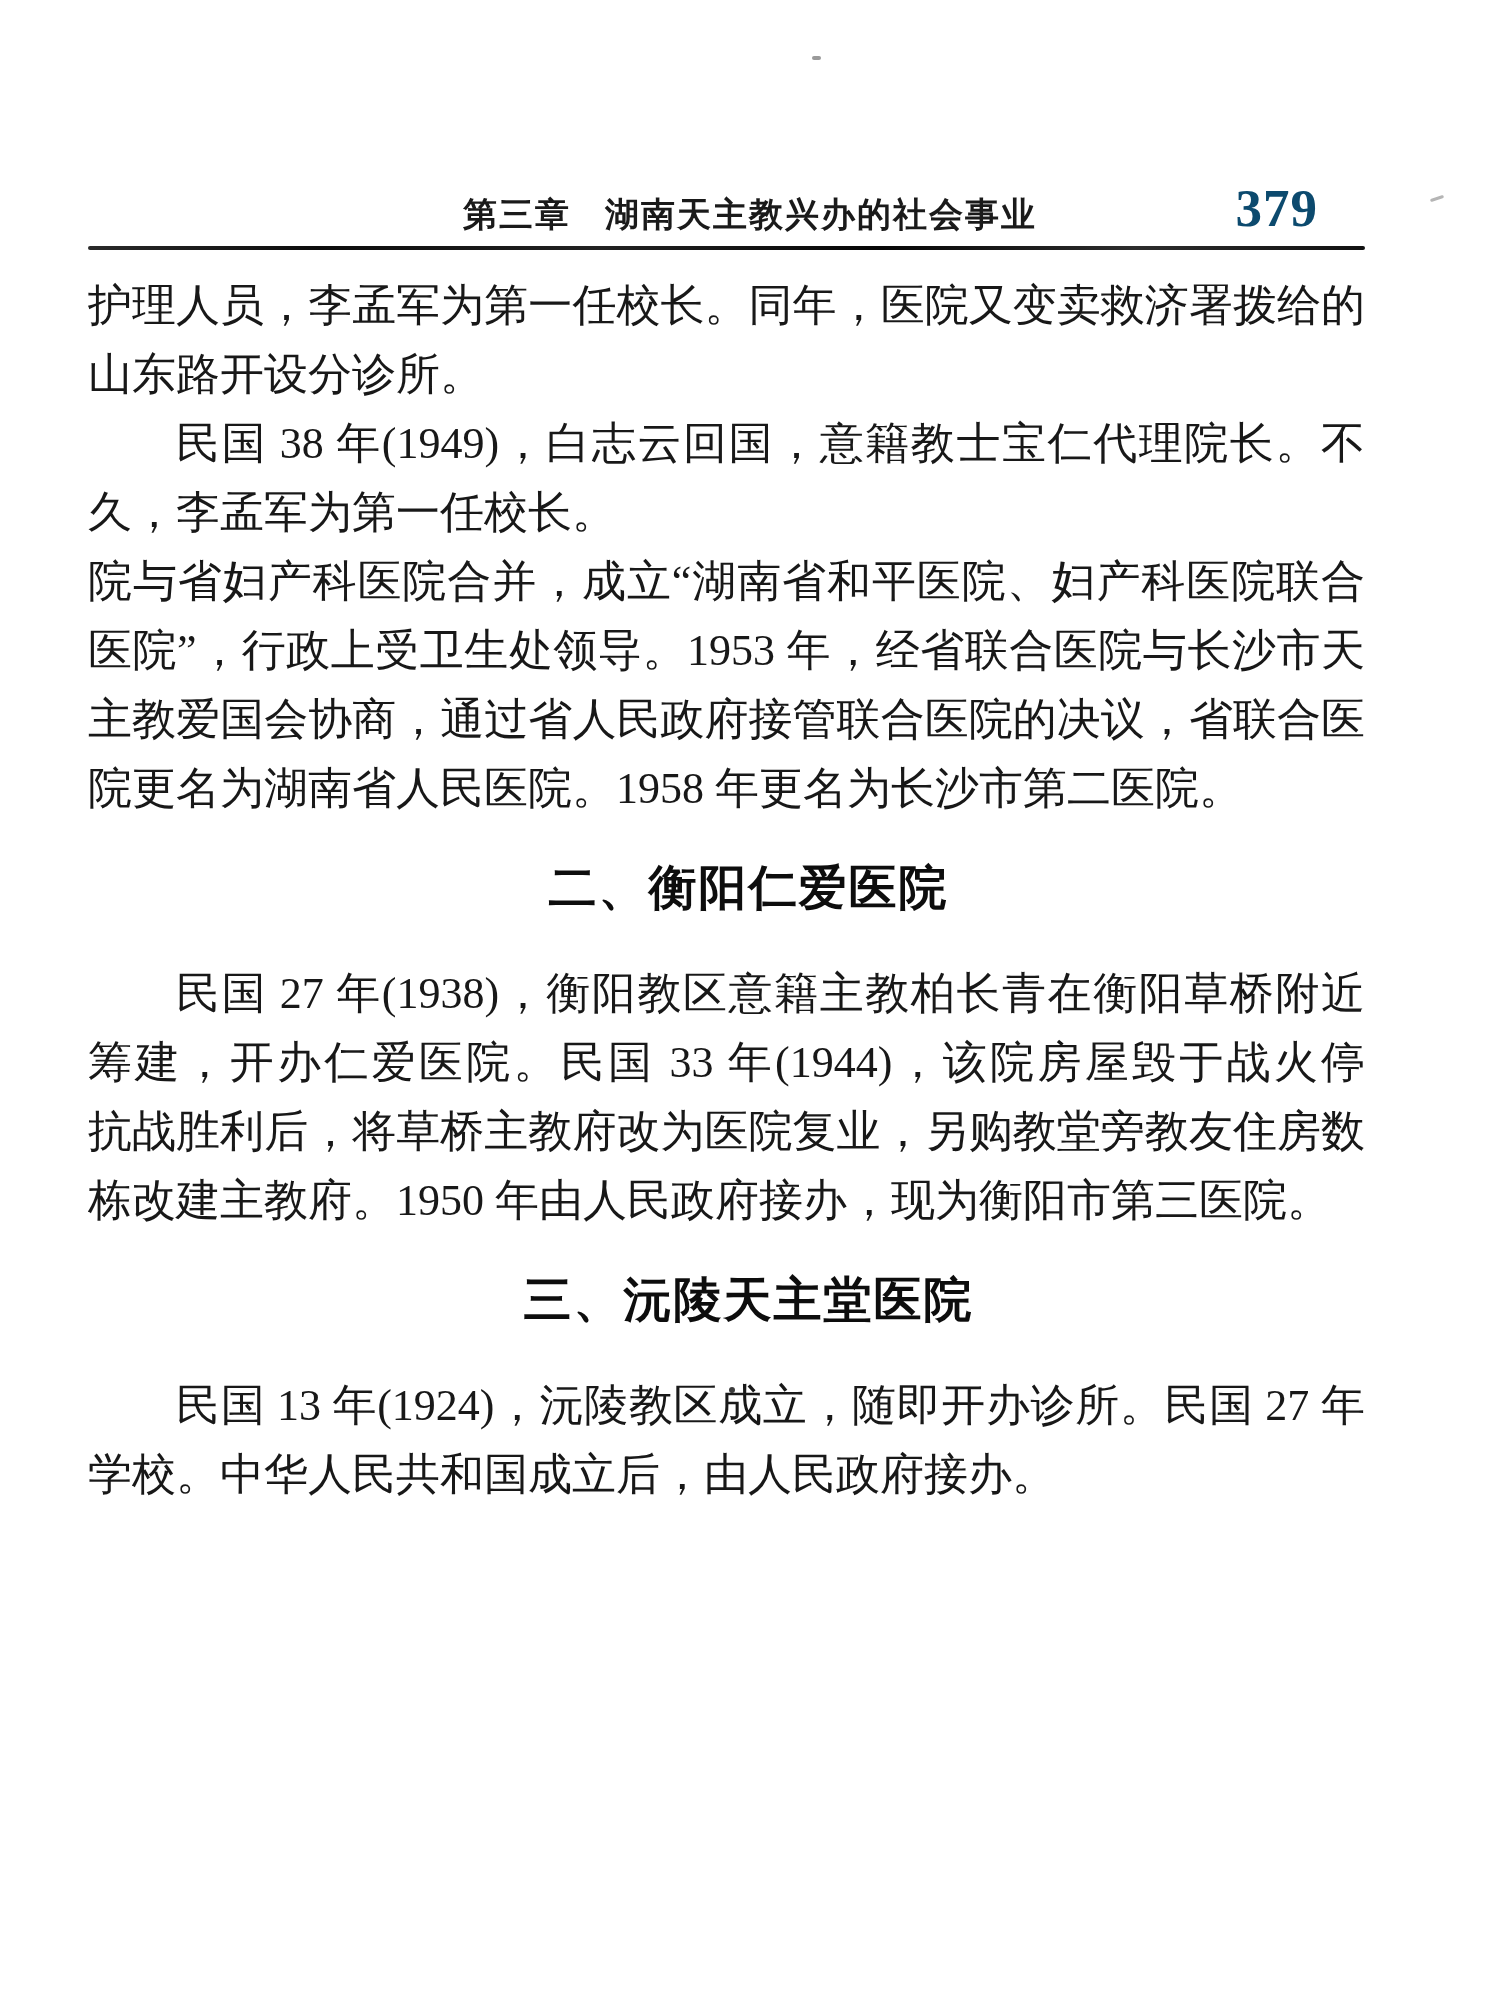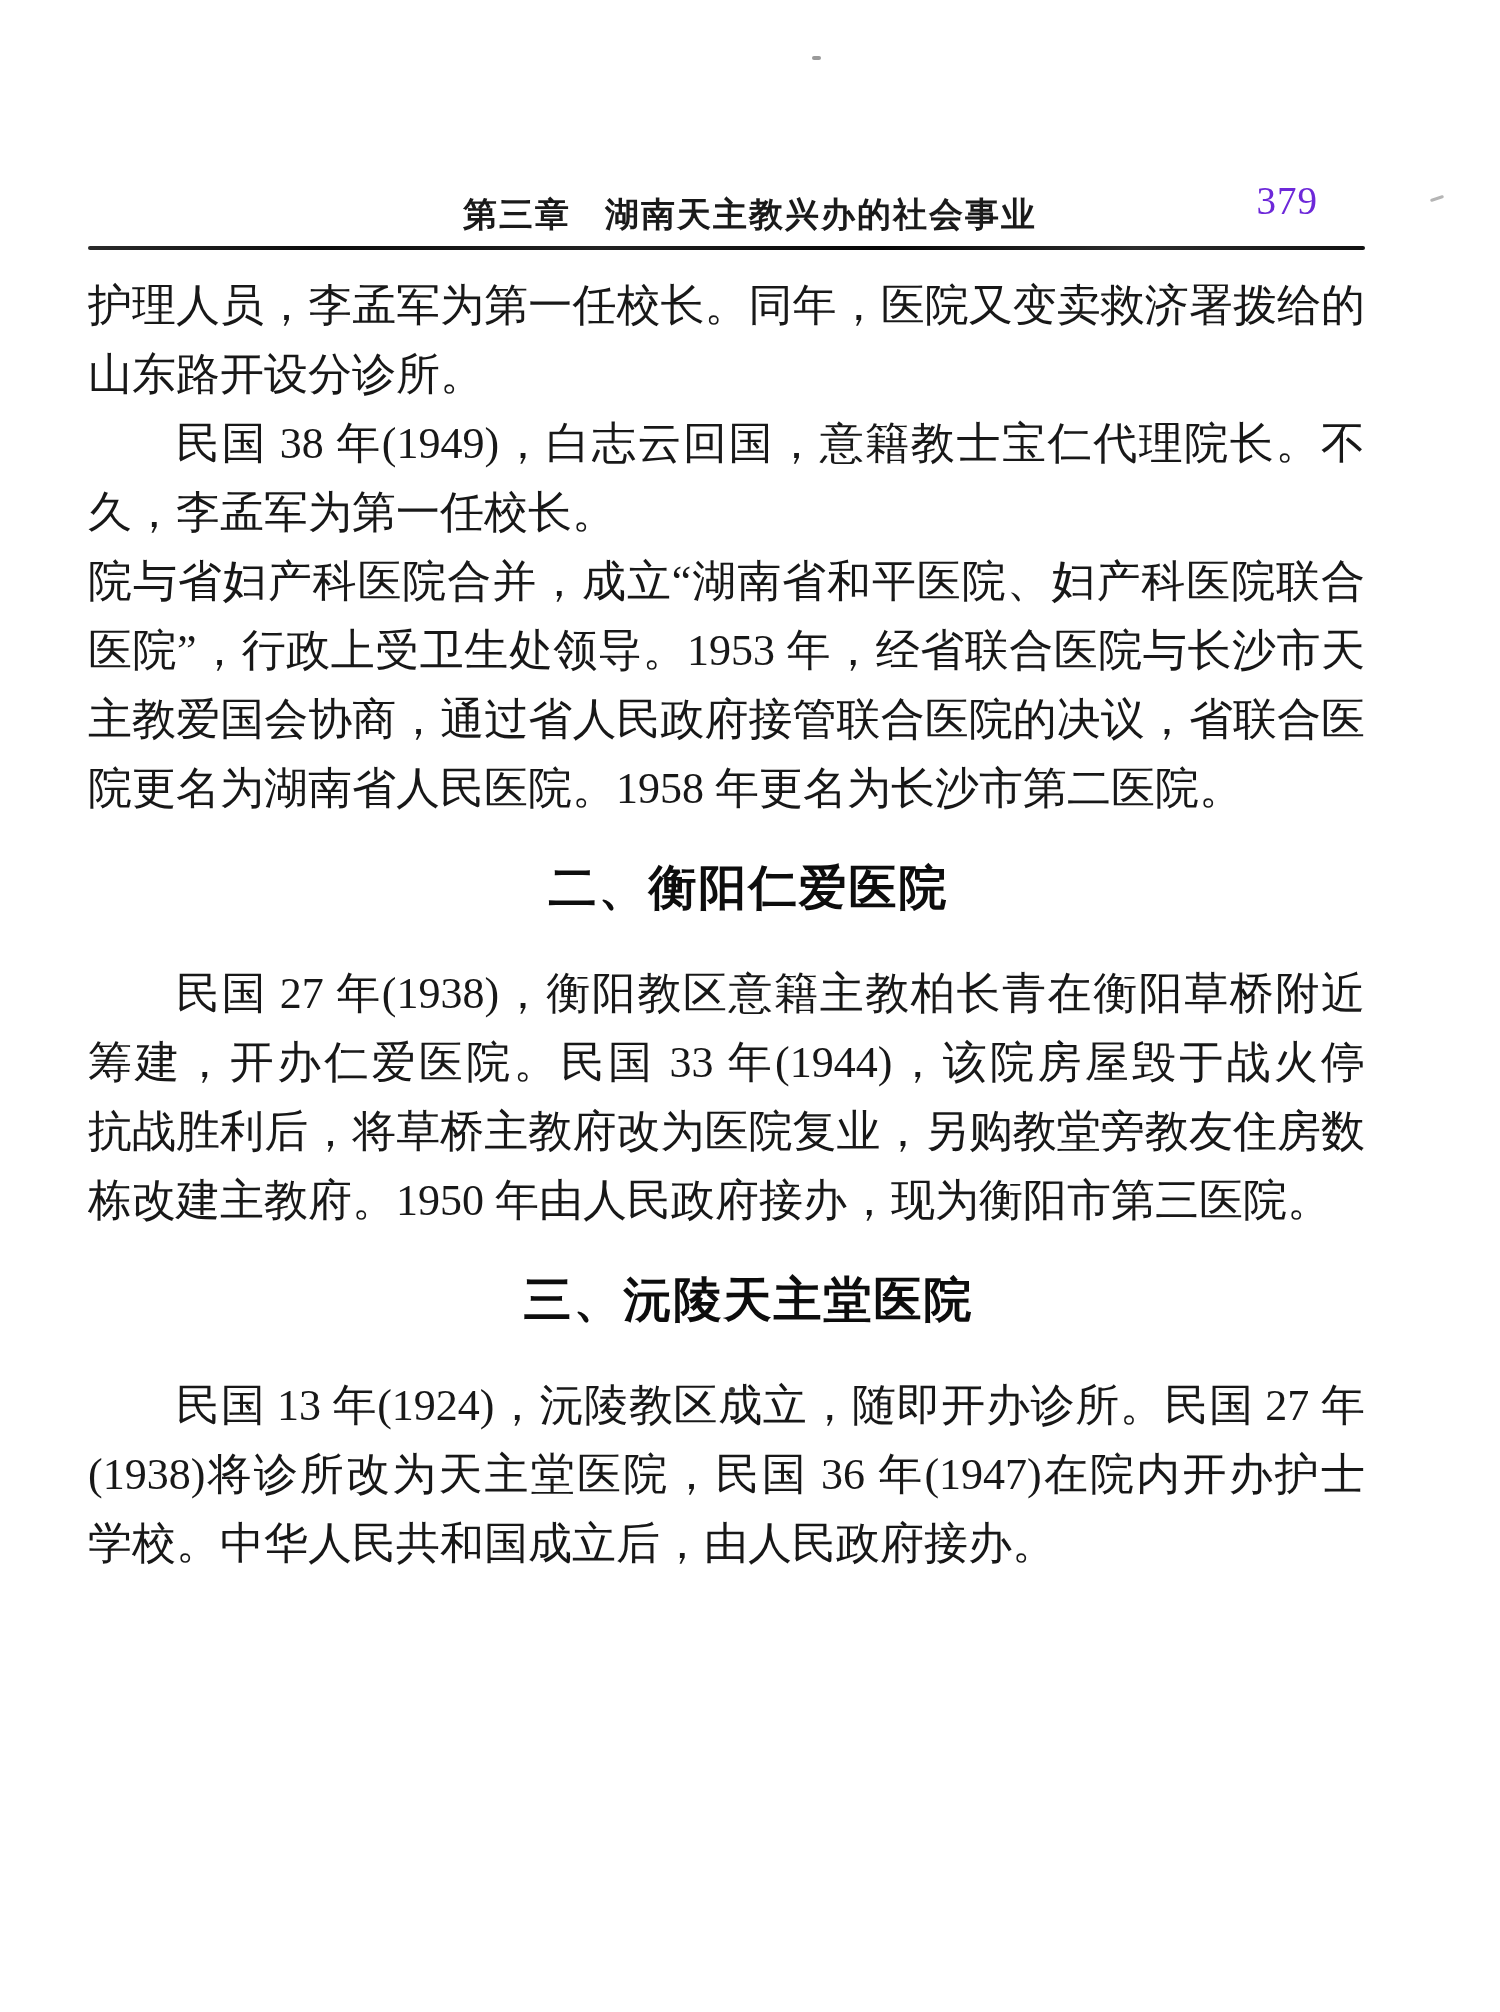--- a/index.html
+++ b/index.html
@@ -33,24 +33,24 @@
     font-size: 34px;
     font-weight: 600;
     letter-spacing: 2px;
     color: #1a1a1a;
   }
   .header-chapter { margin-right: 34px; text-align: right; }
   .page-number {
     position: absolute;
     right: 182px;
     top: -8px;
-    font-size: 39px;
-    font-weight: 400;
+    font-size: 53px;
+    font-weight: 700;
     letter-spacing: 1px;
-    color: #6d28d9;
+    color: #0c4a6e;
   }
   .header-rule {
     position: absolute;
     top: 246px;
     left: 88px;
     width: 1277px;
     height: 4px;
     background: linear-gradient(90deg, #2a2a2a 0%, #0c0c0c 18%, #222 40%, #060606 62%, #2d2d2d 82%, #111 100%);
     border-radius: 2px;
   }
@@ -145,15 +145,14 @@
   <div class="section-heading">二、衡阳仁爱医院</div>
 
   <div class="line indent">民国 27 年(1938)，衡阳教区意籍主教柏长青在衡阳草桥附近</div>
   <div class="line">筹建，开办仁爱医院。民国 33 年(1944)，该院房屋毁于战火停办。</div>
   <div class="line">抗战胜利后，将草桥主教府改为医院复业，另购教堂旁教友住房数</div>
   <div class="line end">栋改建主教府。1950 年由人民政府接办，现为衡阳市第三医院。</div>
 
   <div class="section-heading">三、沅陵天主堂医院</div>
 
   <div class="line indent">民国 13 年(1924)，沅陵教区成立，随即开办诊所。民国 27 年</div>
-  <div class="line">(1938)将诊所改为天主堂医院，民国 36 年(1947)在院内开办护士</div>
   <div class="line end">学校。中华人民共和国成立后，由人民政府接办。</div>
 </div>
 
 </body></html>

